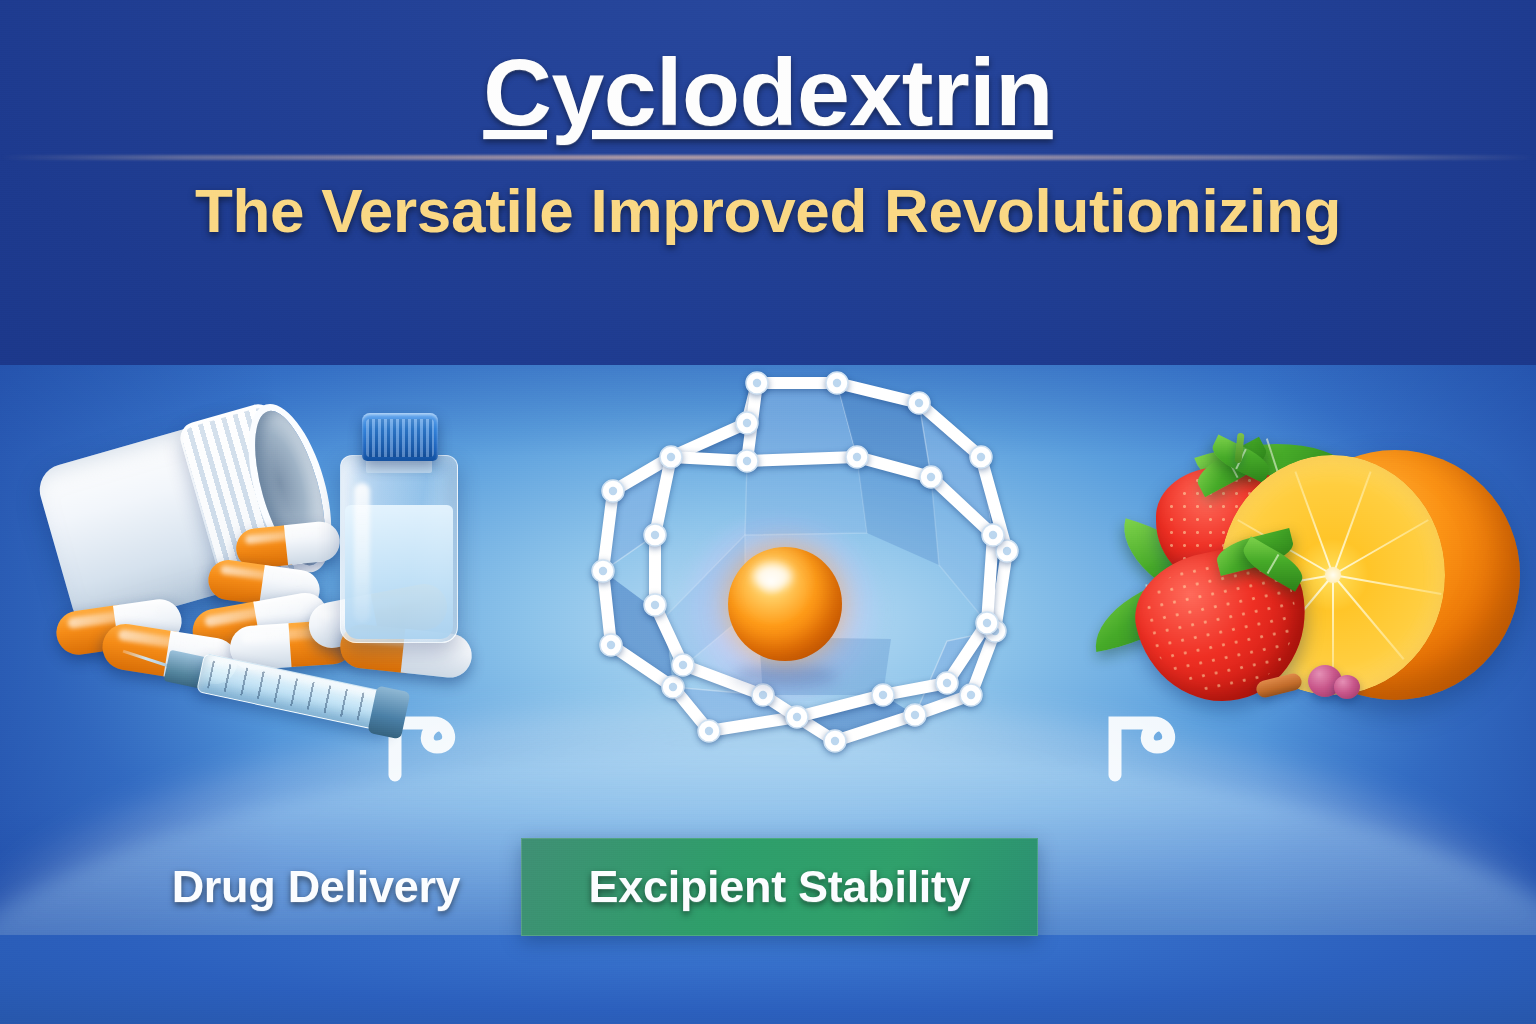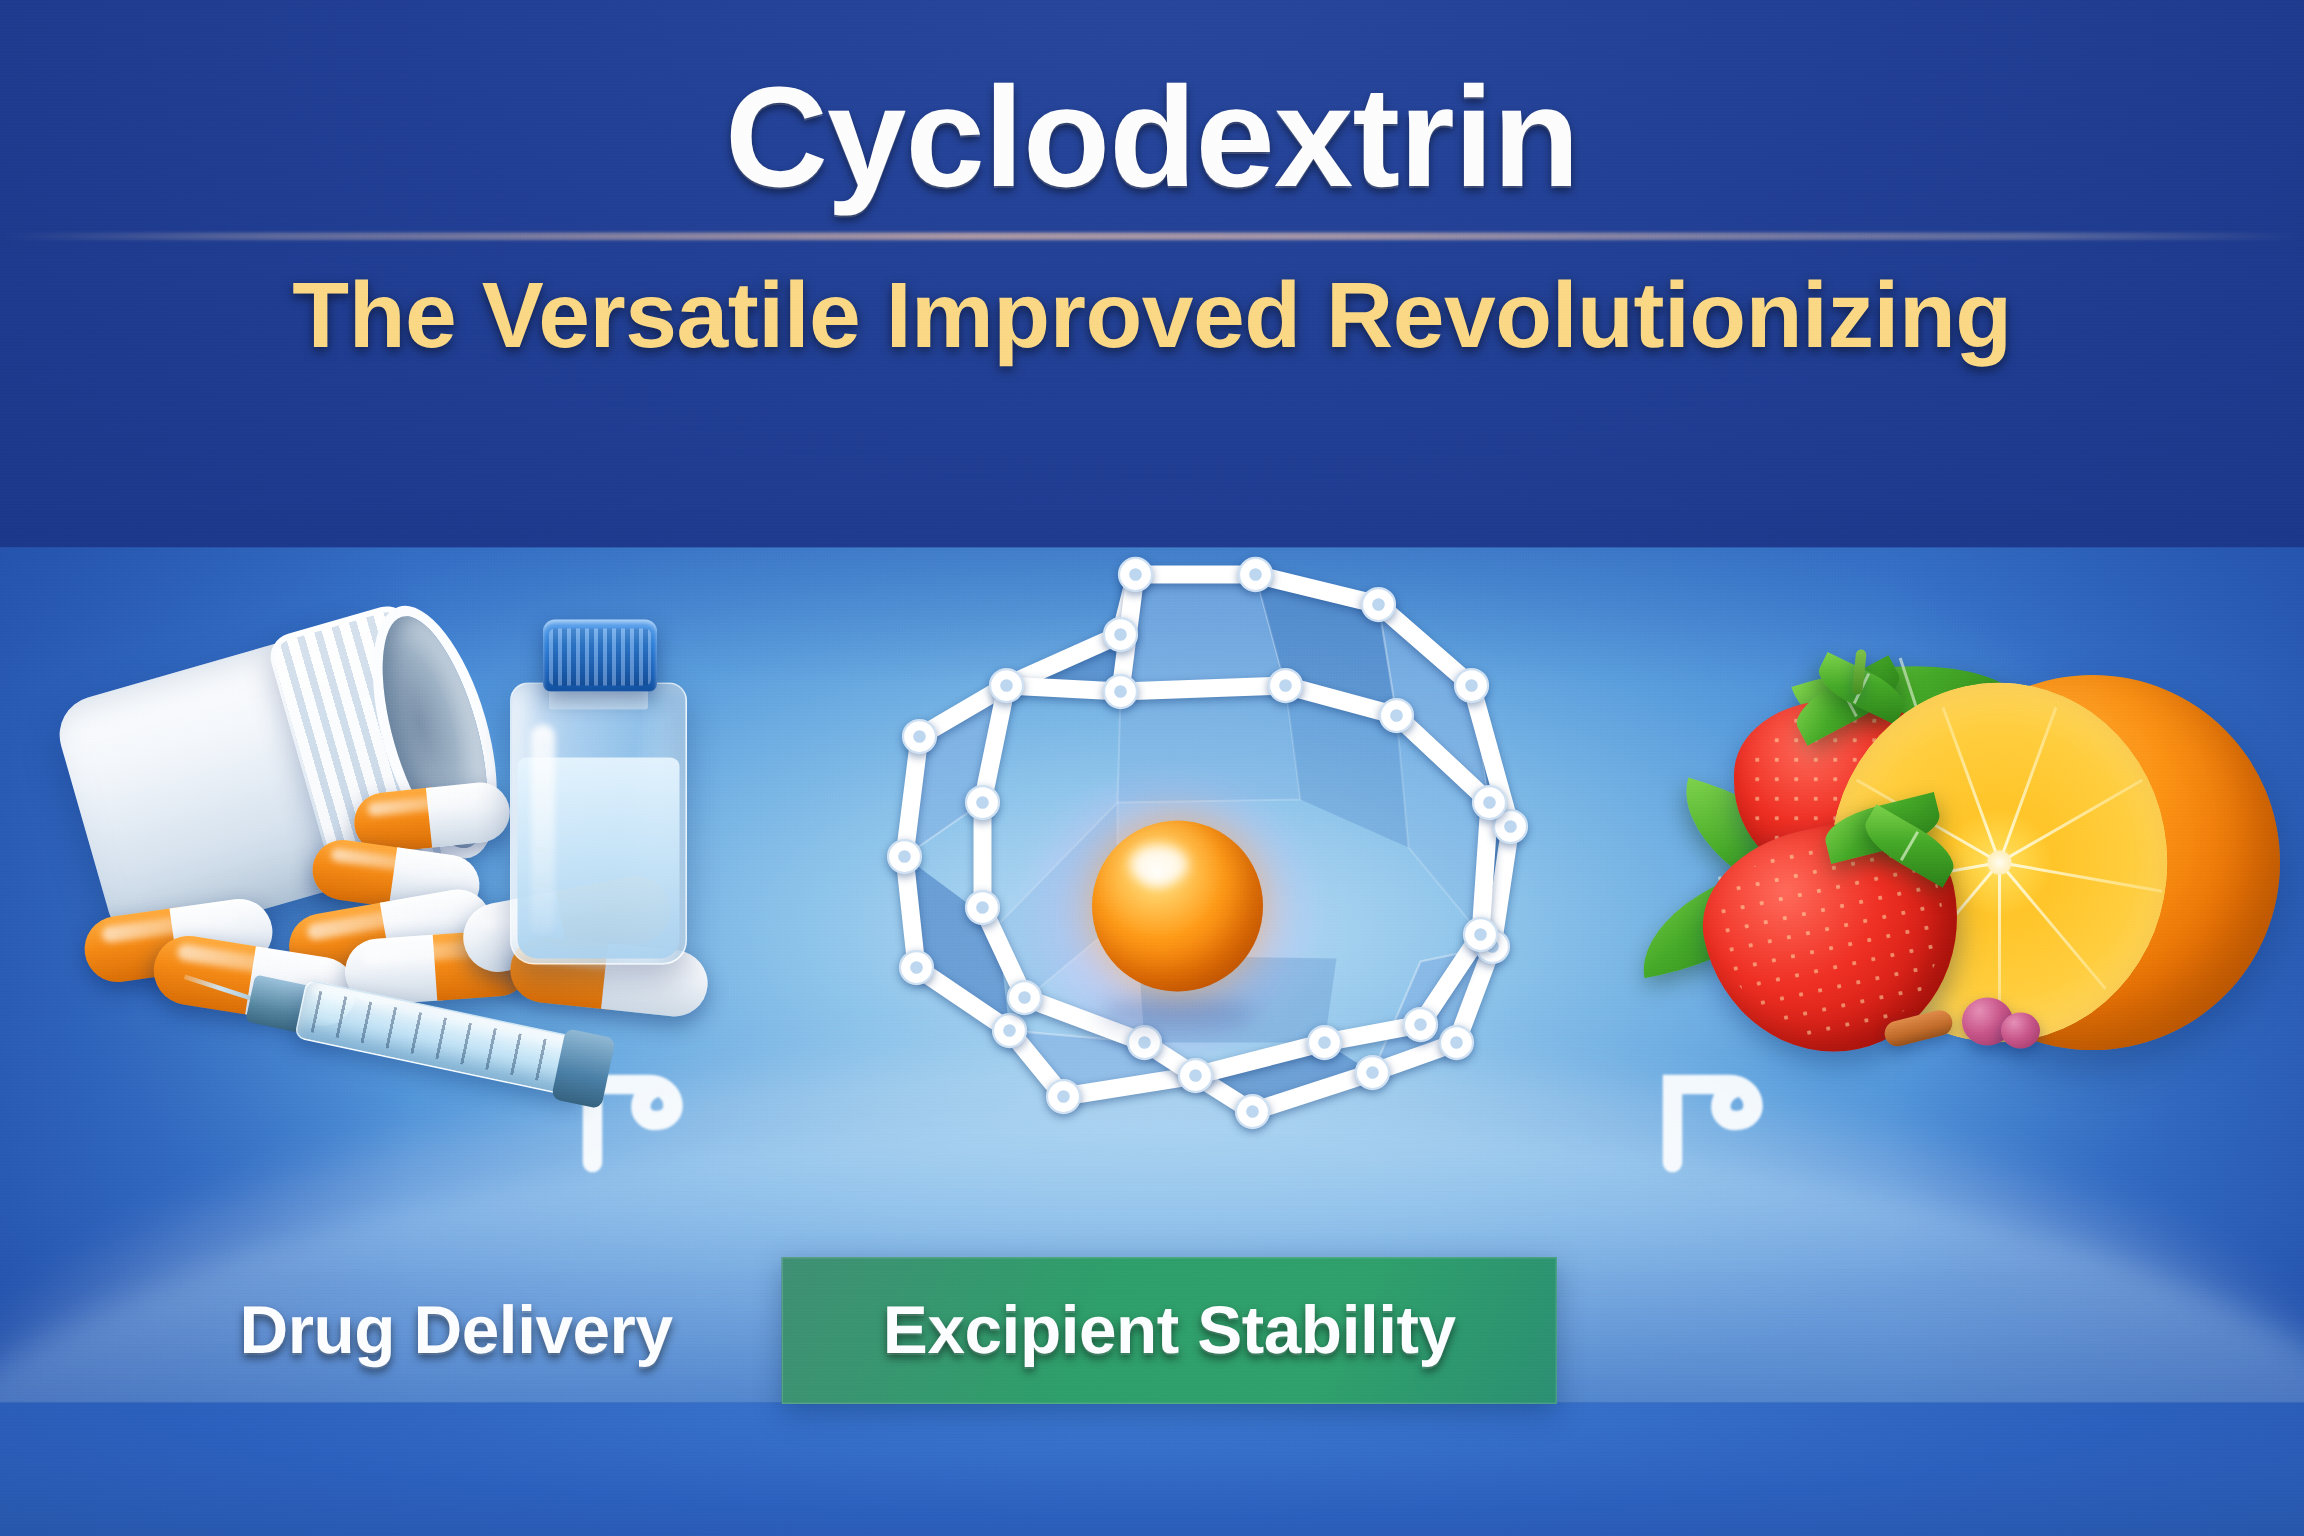--- a/index.html
+++ b/index.html
@@ -30,20 +30,21 @@
   }
 
   
   #header { position:absolute; left:0; top:0; width:1536px; height:365px; z-index:6;}
   .title {
     position:absolute; left:0; top:38px; width:1536px;
     text-align:center;
     font-size:95px; font-weight:bold; color:#fdfdfd;
     letter-spacing:-0.5px;
     text-shadow: 0 3px 6px rgba(0,0,0,.45), 0 1px 0 rgba(255,255,255,.25);
+    text-decoration: underline;
   }
   .title-rule {
     position:absolute; left:0; top:155px; width:1536px; height:5px;
     background:linear-gradient(90deg,
         rgba(140,150,200,0) 0%, rgba(170,160,170,.45) 12%,
         rgba(215,180,170,.75) 42%, rgba(210,180,175,.72) 58%,
         rgba(165,160,175,.45) 88%, rgba(140,150,200,0) 100%);
     filter:blur(1.1px);
   }
   .subtitle1 {
@@ -302,21 +303,21 @@
   .node-hole { fill:#bcd7ef; }
 
   
   #panels { position:absolute; left:0; top:838px; width:1536px; height:98px; z-index:9; }
   .panel { position:absolute; top:0; height:98px; display:flex; align-items:center; justify-content:center; }
   .panel span {
     font-size:45px; font-weight:bold; color:#fbfdff; letter-spacing:-0.3px;
     text-shadow: 0 3px 6px rgba(0,0,0,.5), 0 1px 0 rgba(255,255,255,.2);
     white-space:nowrap;
   }
-  #panel-drug   { left:84px;   width:440px; background:transparent; }
+  #panel-drug   { left:96px;   width:440px; background:transparent; }
   #panel-stab   { left:521px;  width:517px;
       background:linear-gradient(115deg,#3f8f74 0%,#2e9e6a 40%,#2fa06b 70%,#2b8f72 100%);
       box-shadow:0 0 0 1px rgba(255,255,255,.14) inset, 0 6px 18px rgba(8,40,90,.35); }
   #panel-flav   { left:1052px; width:438px;
       background:linear-gradient(115deg,#a2693f 0%,#c07c46 35%,#c98551 65%,#a36a3f 100%);
       box-shadow:0 0 0 1px rgba(255,255,255,.14) inset, 0 6px 18px rgba(8,40,90,.35); }
 
   
   #footer {
     position:absolute; left:0; top:935px; width:1536px; height:89px; z-index:4;

